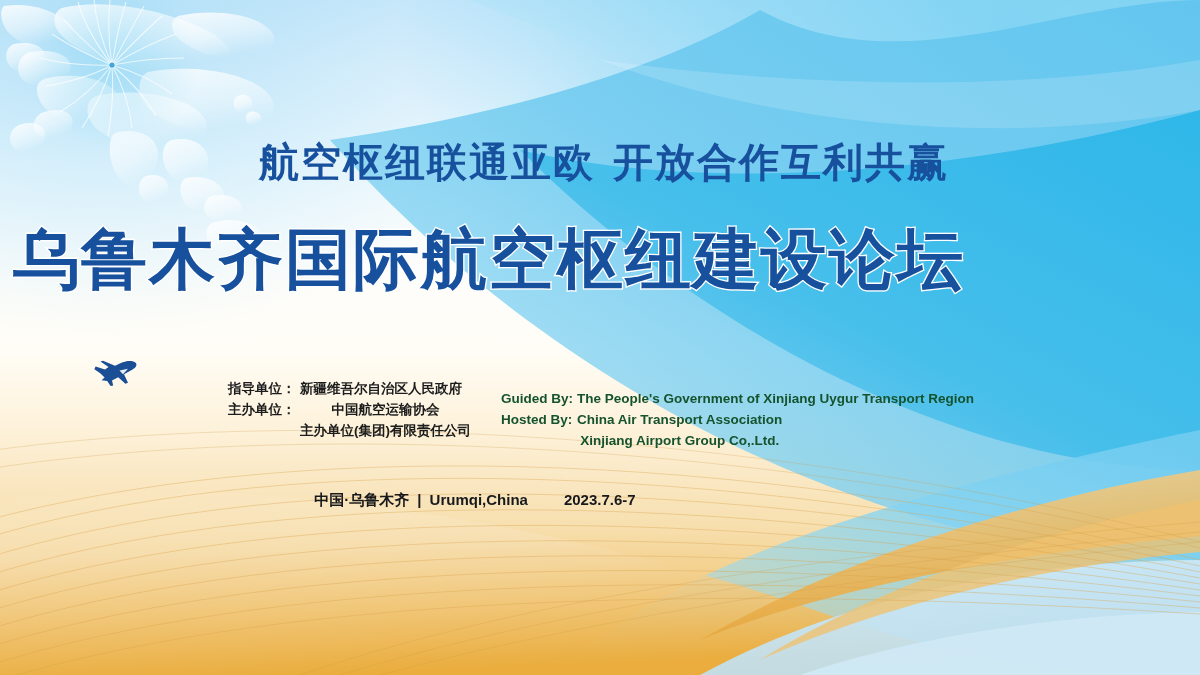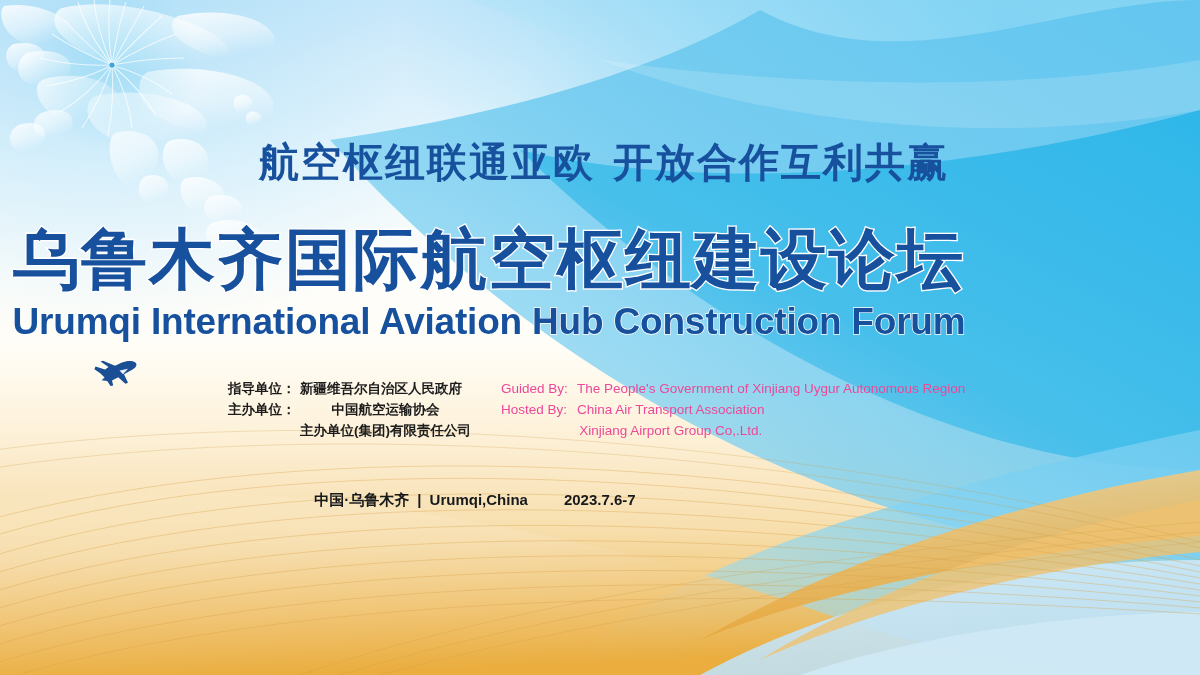--- a/index.html
+++ b/index.html
@@ -91,22 +91,22 @@
     width:52px; height:32px;
   }
 
   
   #credits-cn {
     position:absolute; left:228px; top:378px;
     font-size:13.5px; font-weight:bold; color:#1c1c1c;
     line-height:21px; white-space:nowrap;
   }
   #credits-en {
-    position:absolute; left:501px; top:378px;
-    font-size:13.5px; font-weight:normal; color:#ec4899;
+    position:absolute; left:501px; top:388px;
+    font-size:13.5px; font-weight:bold; color:#14532d;
     line-height:21px; white-space:nowrap;
   }
   .cred-row { display:flex; }
   .cred-label { width:72px; flex:none; }
   .cred-label.en { width:76px; }
   .cred-vals { display:flex; flex-direction:column;align-items:center; }
 
   
   #footer {
     position:absolute; top:491px; left:0; width:950px;
@@ -275,21 +275,20 @@
   </svg>
 
   <div id="content">
 
     <div id="tagline-wrap">
       <div id="tagline-cn"><span>航空枢纽联通亚欧</span><span class="gap"></span><span>开放合作互利共赢</span></div>
     </div>
 
     <div id="title-wrap">
       <div id="title-cn">乌鲁木齐国际航空枢纽建设论坛</div>
-      <div id="title-en">Urumqi International Aviation Hub Construction Forum</div>
     </div>
 
     <svg id="plane-icon" viewBox="0 0 52 32">
       <g fill="#1a4f96">
         <path d="M3.5,10.5 L13,13.5 L16.5,11 L8.5,5.5 L11,4.8 L23,9.8 L30,6.5
                  C34,4.8 40,4.2 43,6.2 C45.6,8 44.6,11.2 40.6,13.4 L32,18.2
                  L36,26.8 L33.4,27.8 L26.2,21.2 L20,24.4 L21.2,29.4 L18.6,30
                  L15.2,25 L9.6,24.2 L12.6,21.6 L8.2,17.2 L2.4,13.2 Z"></path>
         <path d="M27.5,14.5 L36,12.8 L31,18.2 Z" fill="#ffffff" opacity=".9"></path>
       </g>
@@ -308,21 +307,21 @@
           <div>中国航空运输协会</div>
           <div>主办单位(集团)有限责任公司</div>
         </div>
       </div>
     </div>
 
     <div id="credits-en">
       <div class="cred-row">
         <div class="cred-label en">Guided By:</div>
         <div class="cred-vals">
-          <div>The People's Government of Xinjiang Uygur Autonomous Region</div>
+          <div>The People's Government of Xinjiang Uygur Transport Region</div>
         </div>
       </div>
       <div class="cred-row">
         <div class="cred-label en">Hosted By:</div>
         <div class="cred-vals">
           <div>China Air Transport Association</div>
           <div>Xinjiang Airport Group Co,.Ltd.</div>
         </div>
       </div>
     </div>

